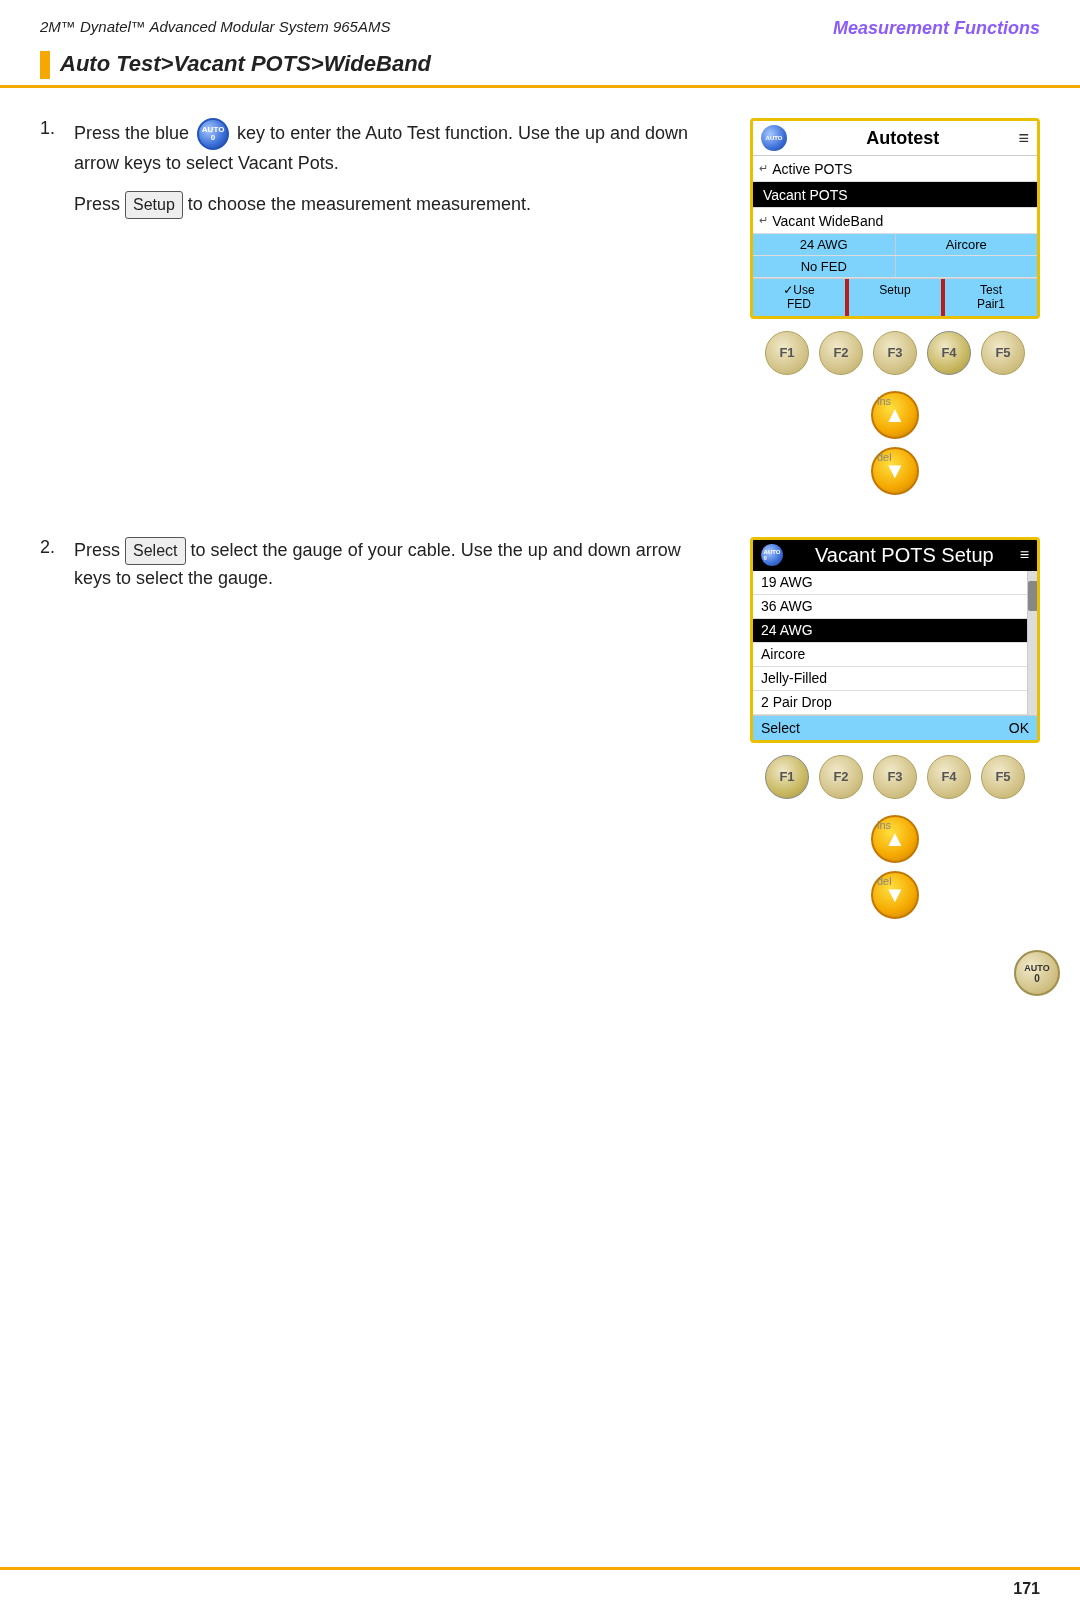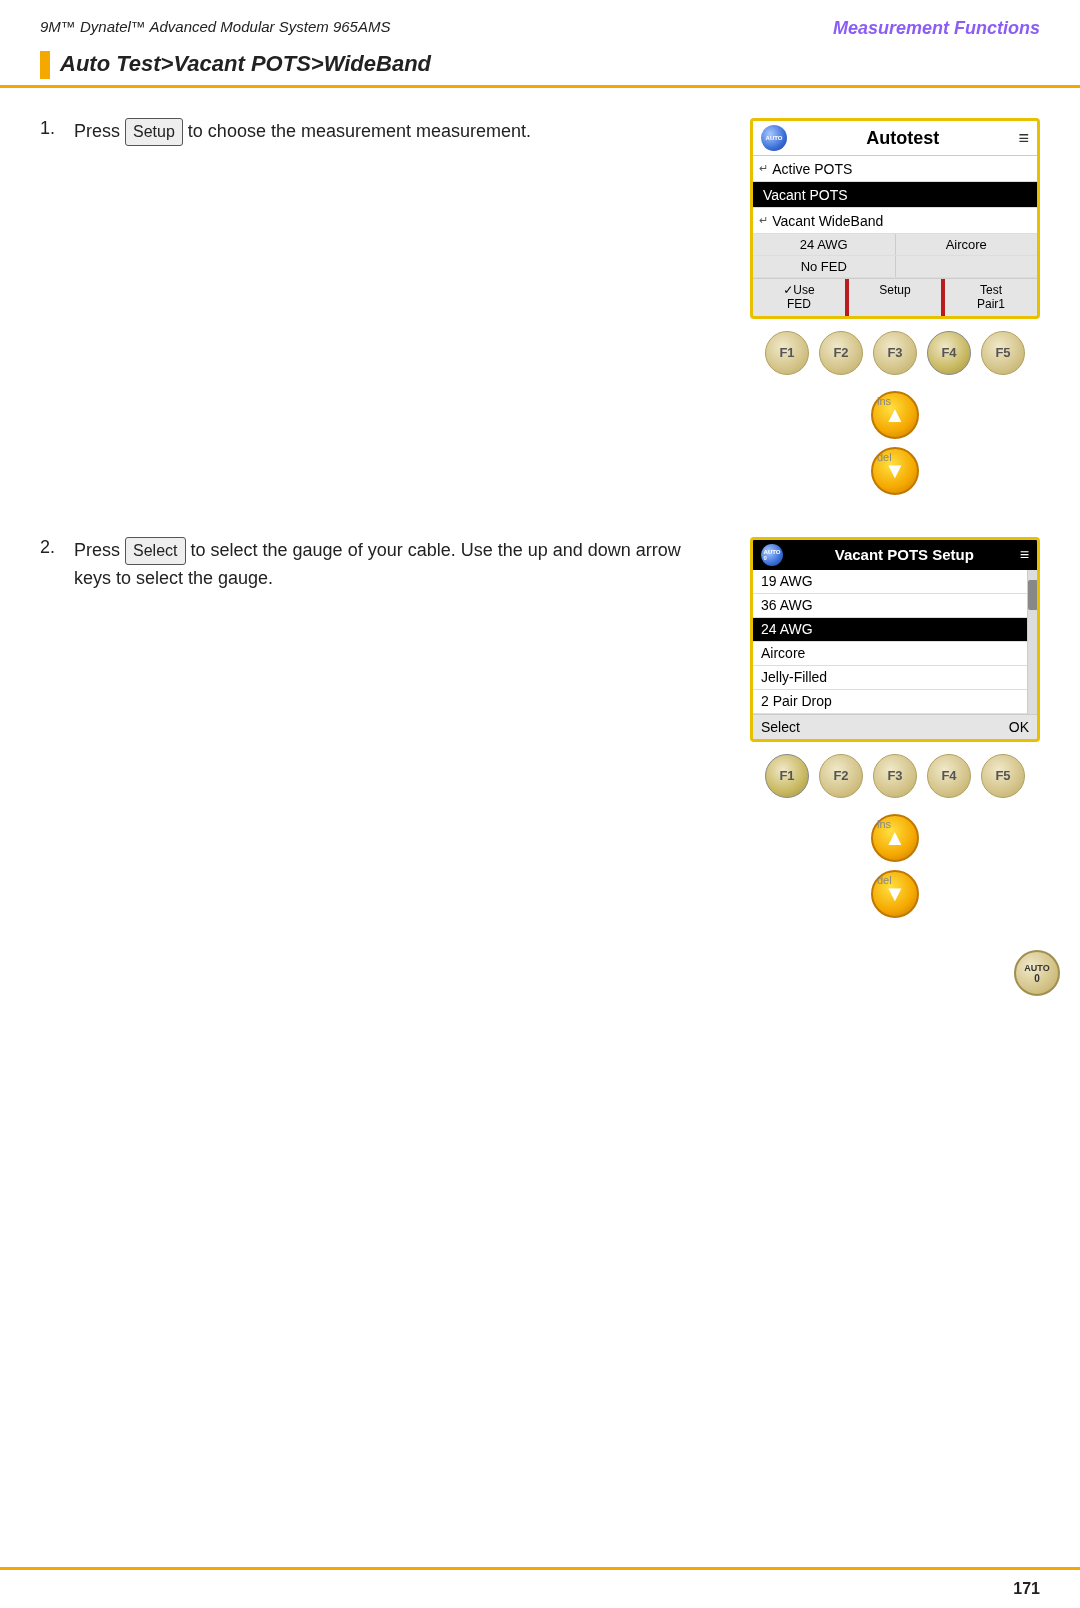--- a/index.html
+++ b/index.html
@@ -128,21 +128,21 @@
       margin: 0 3px;
       border: 2px solid #2255bb;
       line-height: 1;
       text-align: center;
     }
 
     
     .device-screen {
       border: 3px solid #e8c000;
       border-radius: 4px;
-      background: #e5e5e5;
+      background: #7dd3fc;
       width: 290px;
       overflow: hidden;
     }
 
     
     .screen-header {
       display: flex;
       justify-content: space-between;
       align-items: center;
       padding: 4px 8px;
@@ -286,22 +286,22 @@
     
     .setup-screen-header {
       display: flex;
       align-items: center;
       justify-content: space-between;
       background: #000;
       color: #fff;
       padding: 4px 8px;
     }
     .setup-screen-title {
-      font-size: 15px;
-      font-weight: bold;
+      font-size: 20px;
+      font-weight: normal;
     }
     .setup-screen-icon {
       width: 22px;
       height: 22px;
       border-radius: 50%;
       background: radial-gradient(circle at 35% 35%, #a8c8ff, #3a6fd8 60%, #1a3a8a);
       display: flex;
       align-items: center;
       justify-content: center;
       font-size: 7px;
@@ -374,39 +374,44 @@
       display: flex;
       flex-direction: column;
       align-items: center;
       margin: 4px 0 8px 0;
     }
   </style>
 </head>
 <body>
 
 <div class="header">
-  <span class="header-left">9M™ Dynatel™ Advanced Modular System 965AMS</span>
+  <span class="header-left">2M™ Dynatel™ Advanced Modular System 965AMS</span>
   <span class="header-right">Measurement Functions</span>
 </div>
 
 <div class="title-bar">
   <div class="title-bar-inner">
     <div class="title-accent"></div>
     <div class="title-text">
       <span>Auto Test&gt;Vacant POTS&gt;</span><span style="font-weight:bold;">WideBand</span>
     </div>
   </div>
 </div>
 
 <div class="content">
 
   <div class="left-col">
     <div class="step">
       <div class="step-num">1.</div>
       <div class="step-body">
+        <p>
+          <span>Press the blue</span>
+          <span class="auto-key" style="font-size:8px;font-weight:bold;">AUTO<br>0</span>
+          <span>key to enter the Auto Test function. Use the up and down arrow keys to select Vacant Pots.</span>
+        </p>
         <p>
           <span>Press</span>
           <span class="inline-btn">Setup</span>
           <span>to choose the measurement measurement.</span>
         </p>
       </div>
     </div>
   </div>
 
   <div class="right-col">

